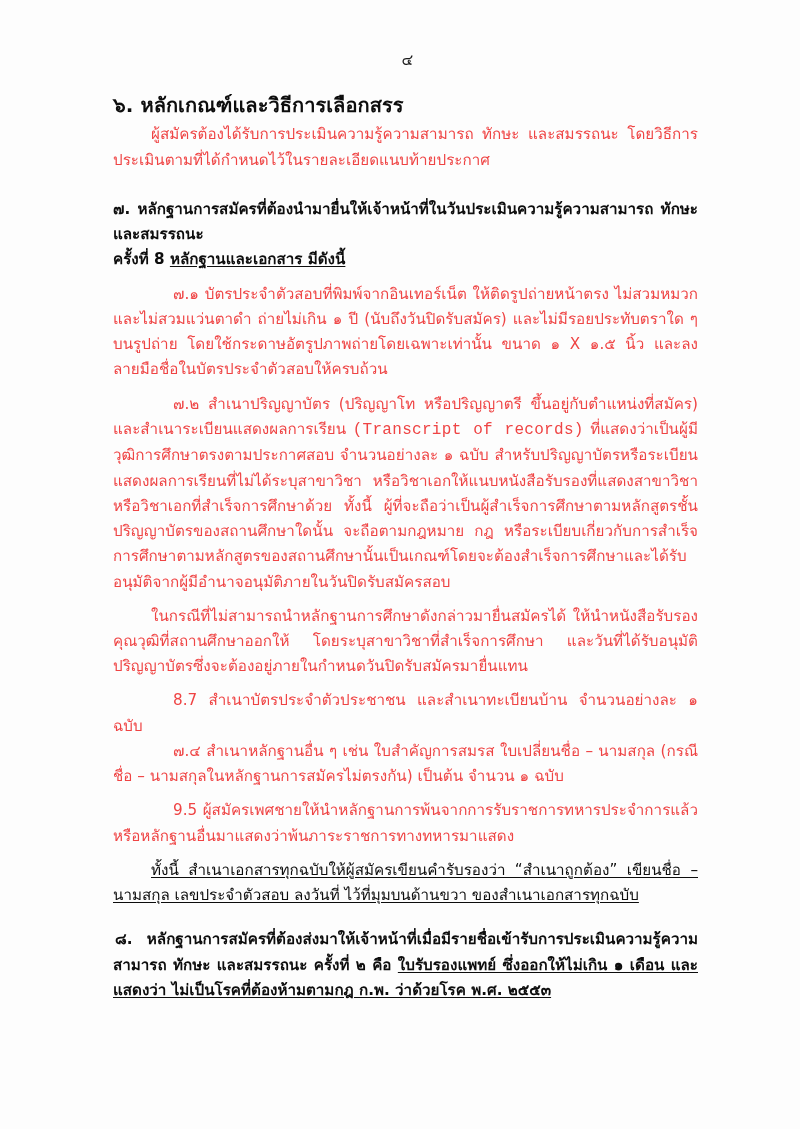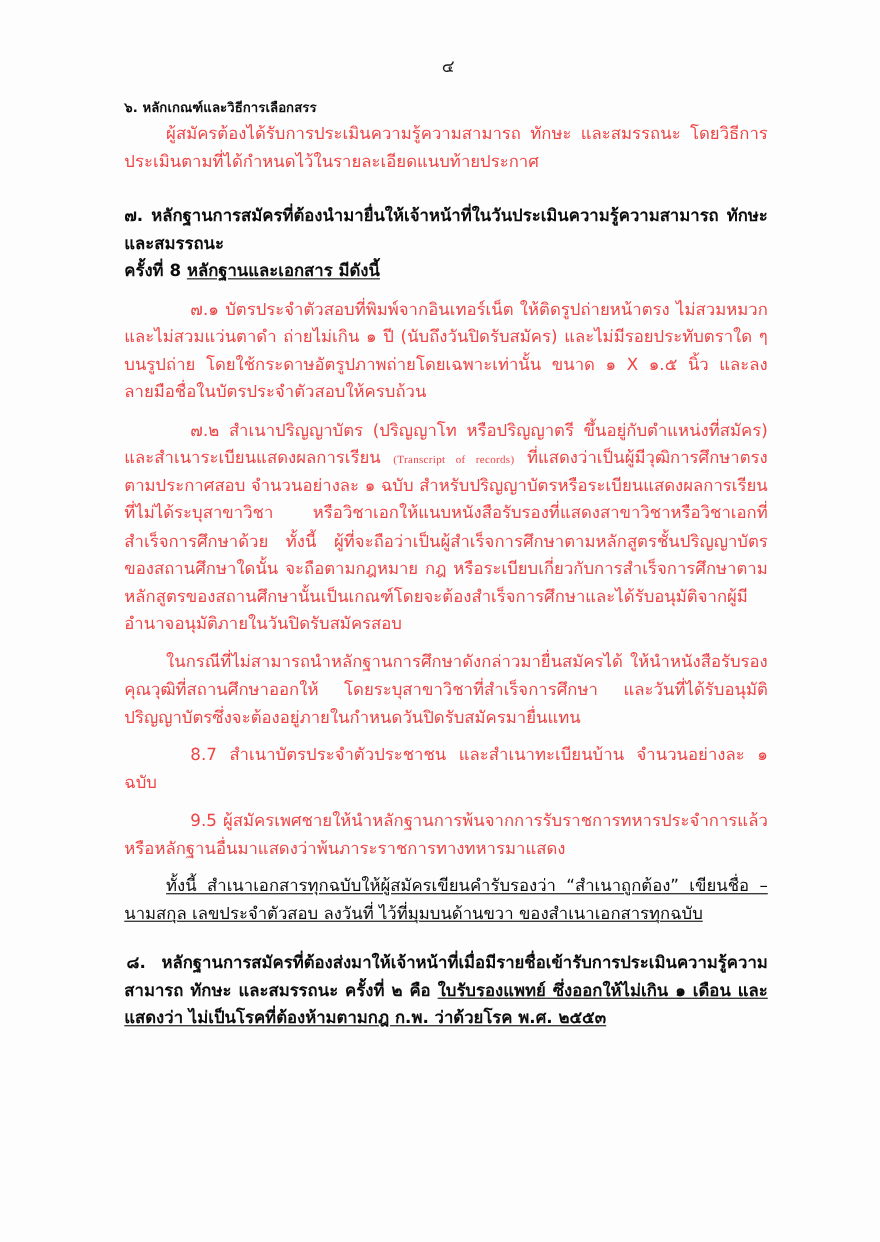--- a/index.html
+++ b/index.html
@@ -28,21 +28,21 @@
   .page-number {
     text-align: center;
     font-size: 15.5px;
     line-height: 1.1;
     color: #1a1a1a;
     margin: 0 0 20px 0;
     padding-left: 4px;
     letter-spacing: 0.2px;
   }
   .section-heading {
-    font-size: 12px;
+    font-size: 20px;
     font-weight: bold;
     line-height: 1.62;
     margin: 0;
     color: #0d0d0d;
     text-align: justify;
     text-justify: inter-word;
     letter-spacing: 0.05px;
   }
   .heading-6 { margin-bottom: 1px; }
   .para {
@@ -50,22 +50,22 @@
     line-height: 1.66;
     margin: 0;
     text-align: justify;
     text-justify: inter-word;
     color: #ef4444;
     letter-spacing: 0.02px;
     text-indent: 38px;
   }
   .para.sub-indent { text-indent: 60px; }
   .latin {
-    font-family: Liberation Serif, serif;
-    font-size: 10px;
+    font-family: Liberation Mono, monospace;
+    font-size: 16px;
     letter-spacing: 0.3px;
   }
   .u { text-decoration: underline; text-underline-offset: 2px; }
   .gap-sm { height: 9px; }
   .gap-md { height: 15px; }
   .gap-lg { height: 19px; }
   .sec7-head {
     font-size: 15.2px;
     font-weight: bold;
     line-height: 1.66;
@@ -120,20 +120,21 @@
 
     <div class="para sub-indent"><span>๗.๒ สำเนาปริญญาบัตร  (ปริญญาโท หรือปริญญาตรี ขึ้นอยู่กับตำแหน่งที่สมัคร) และสำเนาระเบียนแสดงผลการเรียน </span><span class="latin">(Transcript  of  records)</span><span> ที่แสดงว่าเป็นผู้มีวุฒิการศึกษาตรงตามประกาศสอบ จำนวนอย่างละ ๑ ฉบับ  สำหรับปริญญาบัตรหรือระเบียนแสดงผลการเรียนที่ไม่ได้ระบุสาขาวิชา หรือวิชาเอกให้แนบหนังสือรับรองที่แสดงสาขาวิชาหรือวิชาเอกที่สำเร็จการศึกษาด้วย  ทั้งนี้  ผู้ที่จะถือว่าเป็นผู้สำเร็จการศึกษาตามหลักสูตรชั้นปริญญาบัตรของสถานศึกษาใดนั้น จะถือตามกฎหมาย กฎ หรือระเบียบเกี่ยวกับการสำเร็จการศึกษาตามหลักสูตรของสถานศึกษานั้นเป็นเกณฑ์โดยจะต้องสำเร็จการศึกษาและได้รับอนุมัติจากผู้มีอำนาจอนุมัติภายในวันปิดรับสมัครสอบ</span></div>
 
     <div class="gap-sm"></div>
 
     <div class="para">ในกรณีที่ไม่สามารถนำหลักฐานการศึกษาดังกล่าวมายื่นสมัครได้  ให้นำหนังสือรับรองคุณวุฒิที่สถานศึกษาออกให้ โดยระบุสาขาวิชาที่สำเร็จการศึกษา และวันที่ได้รับอนุมัติปริญญาบัตรซึ่งจะต้องอยู่ภายในกำหนดวันปิดรับสมัครมายื่นแทน</div>
 
     <div class="gap-sm"></div>
 
     <div class="para sub-indent">8.7 สำเนาบัตรประจำตัวประชาชน  และสำเนาทะเบียนบ้าน  จำนวนอย่างละ  ๑  ฉบับ</div>
+    <div class="para sub-indent">๗.๔ สำเนาหลักฐานอื่น ๆ เช่น ใบสำคัญการสมรส  ใบเปลี่ยนชื่อ – นามสกุล (กรณีชื่อ – นามสกุลในหลักฐานการสมัครไม่ตรงกัน) เป็นต้น จำนวน ๑ ฉบับ</div>
 
     <div class="gap-sm"></div>
 
     <div class="para sub-indent">9.5 ผู้สมัครเพศชายให้นำหลักฐานการพ้นจากการรับราชการทหารประจำการแล้ว หรือหลักฐานอื่นมาแสดงว่าพ้นภาระราชการทางทหารมาแสดง</div>
 
     <div class="gap-sm"></div>
 
     <div class="emphasis-block"><span class="u">ทั้งนี้  สำเนาเอกสารทุกฉบับให้ผู้สมัครเขียนคำรับรองว่า  “สำเนาถูกต้อง” เขียนชื่อ – นามสกุล เลขประจำตัวสอบ ลงวันที่ ไว้ที่มุมบนด้านขวา ของสำเนาเอกสารทุกฉบับ</span></div>
 
     <div class="gap-lg"></div>

